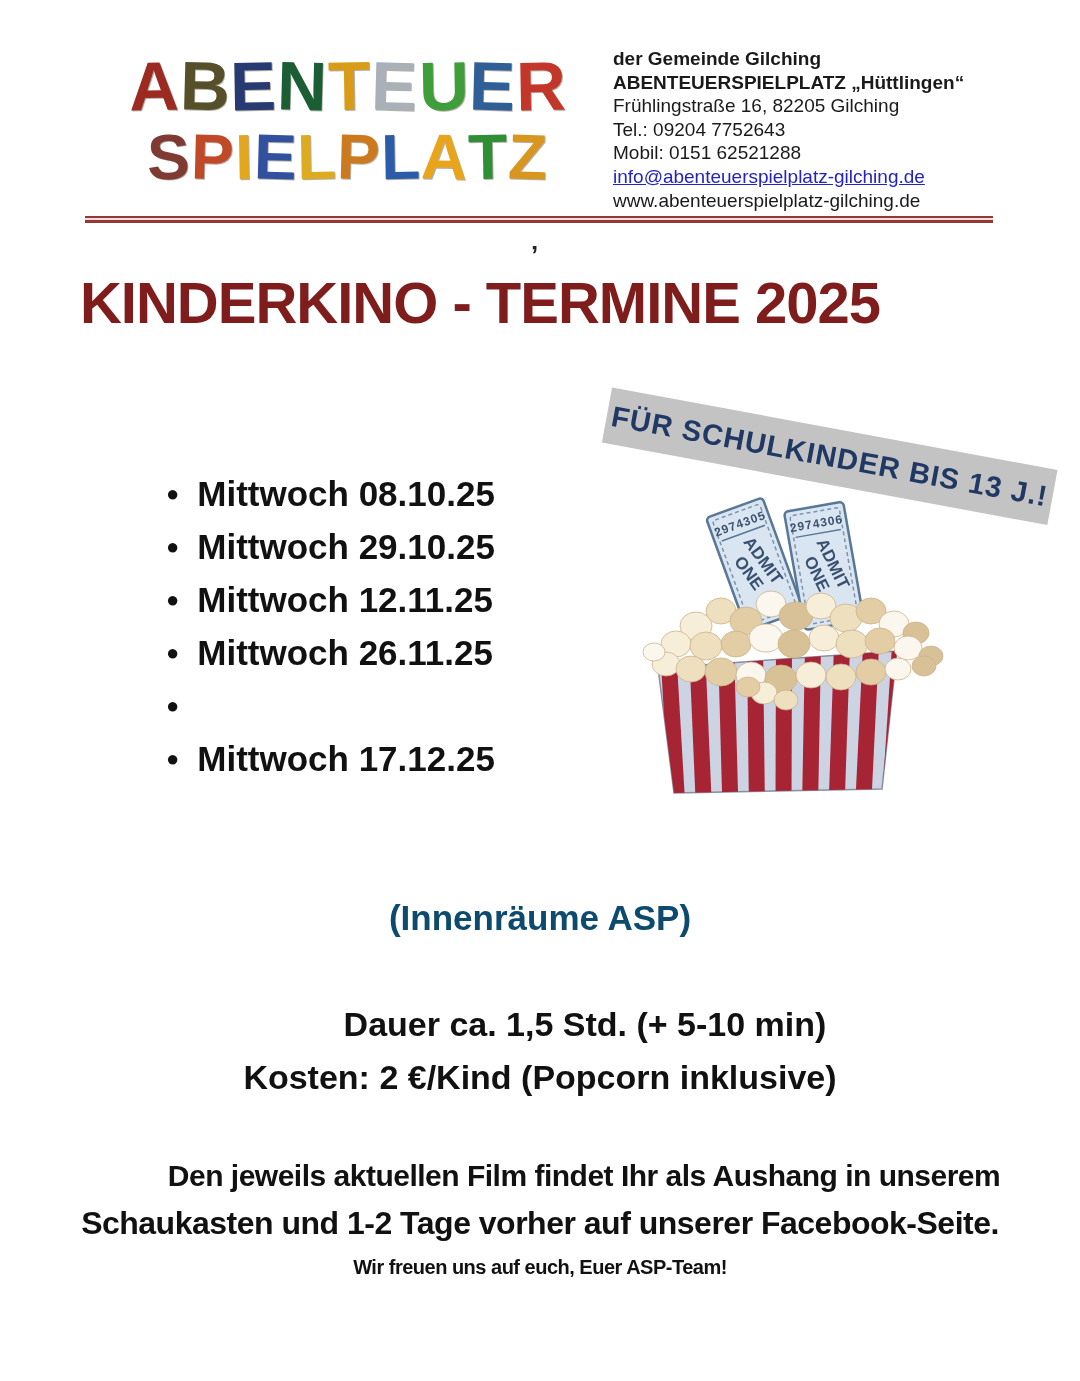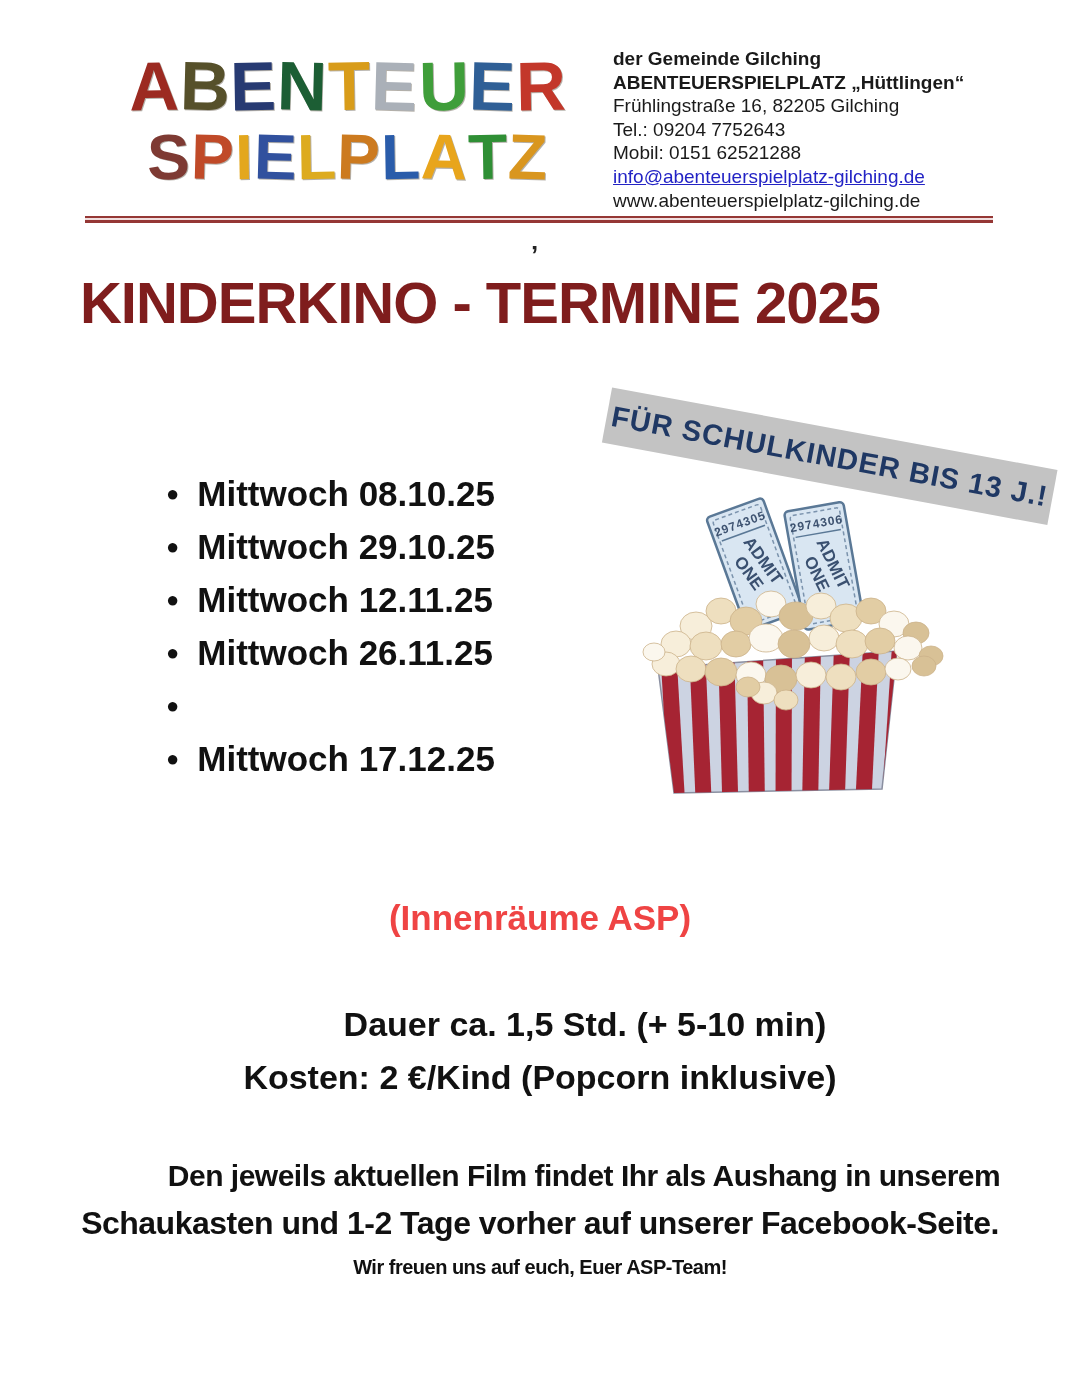--- a/index.html
+++ b/index.html
@@ -36,21 +36,21 @@
   
   .dates{position:absolute;left:166px;top:467px;list-style:none;margin:0;padding:0;}
   .dates li{height:53px;display:flex;align-items:center;font-size:35px;font-weight:700;color:#111;}
   .dates .dot{font-size:22px;margin-right:18px;line-height:1;}
 
   
   .popcorn-wrap{position:absolute;left:636px;top:486px;width:330px;height:337px;}
 
   
   .center-line{position:absolute;left:0;width:1080px;text-align:center;white-space:nowrap;font-weight:700;color:#111;}
-  .loc{top:898px;font-size:35px;font-weight:800;color:#ef4444;}
+  .loc{top:898px;font-size:35px;font-weight:800;color:#0c4a6e;}
   .start{top:952px;font-size:34px;}
   .dur{top:1005px;font-size:34px;padding-left:45px;}
   .cost{top:1058px;font-size:34px;}
 
   
   .f1{top:1159px;font-size:30px;letter-spacing:-0.5px;margin-left:44px;}
   .f2{top:1205px;font-size:32px;letter-spacing:-0.5px;}
   .f3{top:1256px;font-size:20px;letter-spacing:-0.5px;}
 </style>
 </head>

